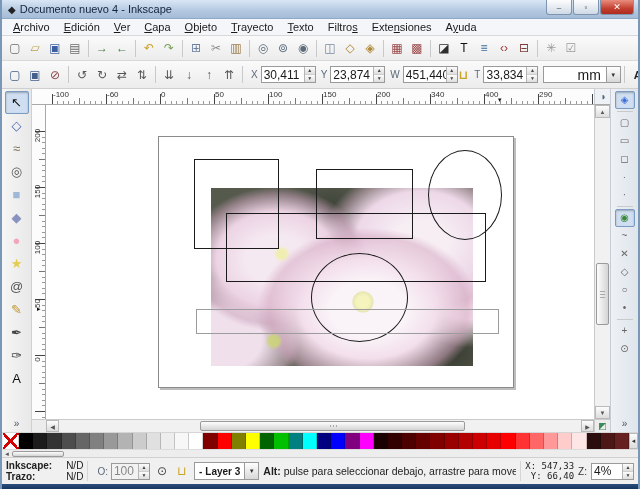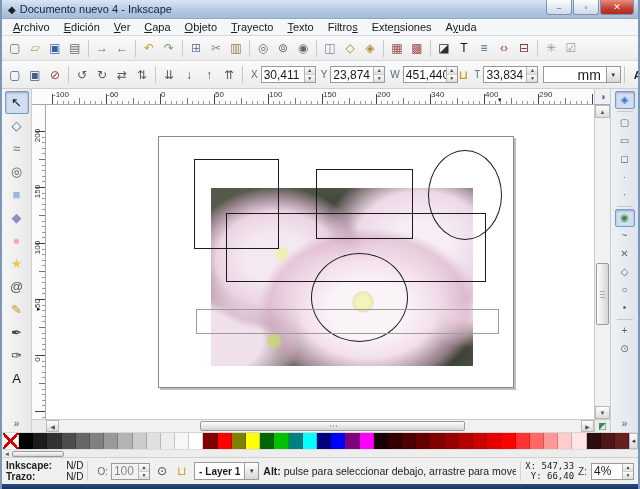--- a/index.html
+++ b/index.html
@@ -455,21 +455,21 @@
             <span>▲</span>
             <span>▼</span>
           </span>
         </span>
     </span>
     <span class="mini-icon">⊙</span>
     <span class="mini-icon" style="color:#c9a227">⊔</span>
     <span class="layersel">
       <span class="layerval">
         <span>-</span>
-        <span>Layer 1</span>
+        <span>Layer 3</span>
       </span>
       <span class="unitbtn">▼</span>
     </span>
     <span class="msg">
       <b>Alt:</b><span> pulse para seleccionar debajo, arrastre para mover la selecci</span>
     </span>
     <span class="ssep"></span>
     <span class="xy">
       <span><span>X:</span> <span>547,33</span></span>
       <span><span>Y:</span> <span>66,40</span></span>

